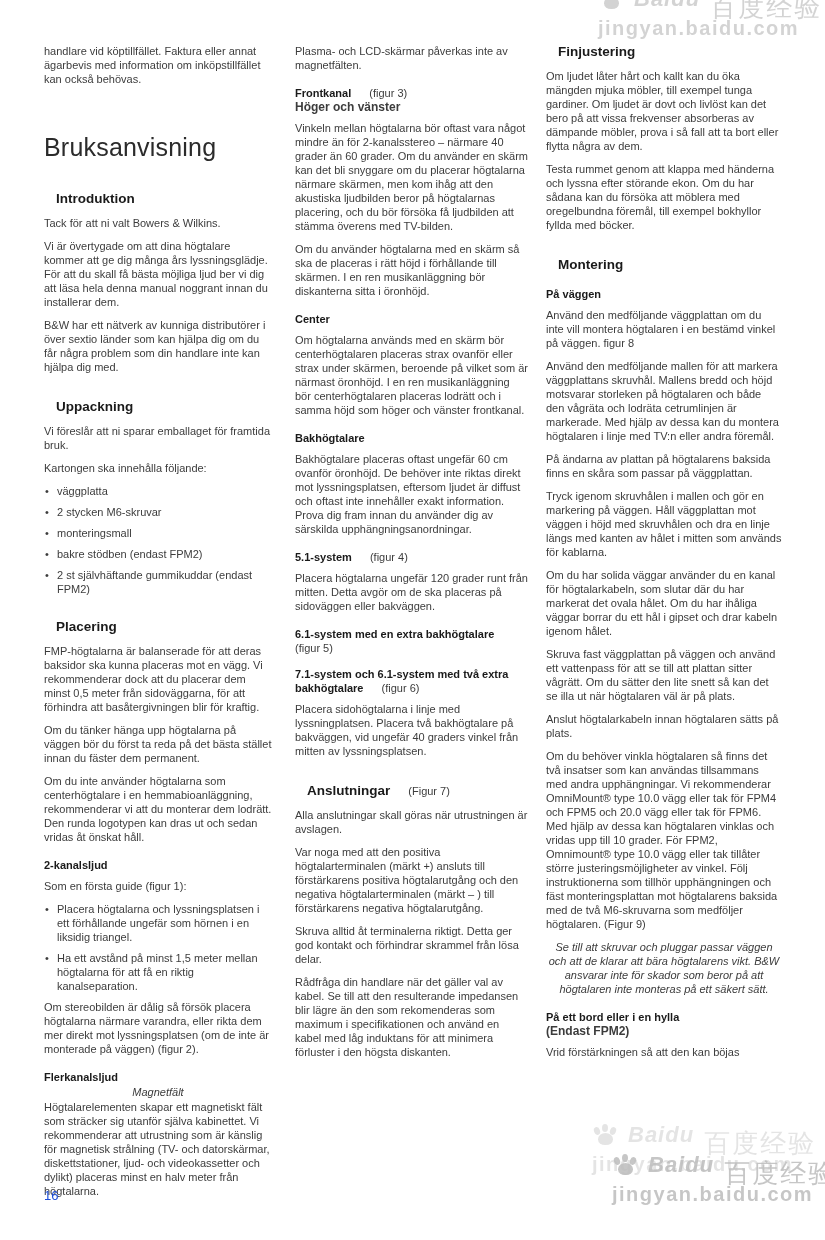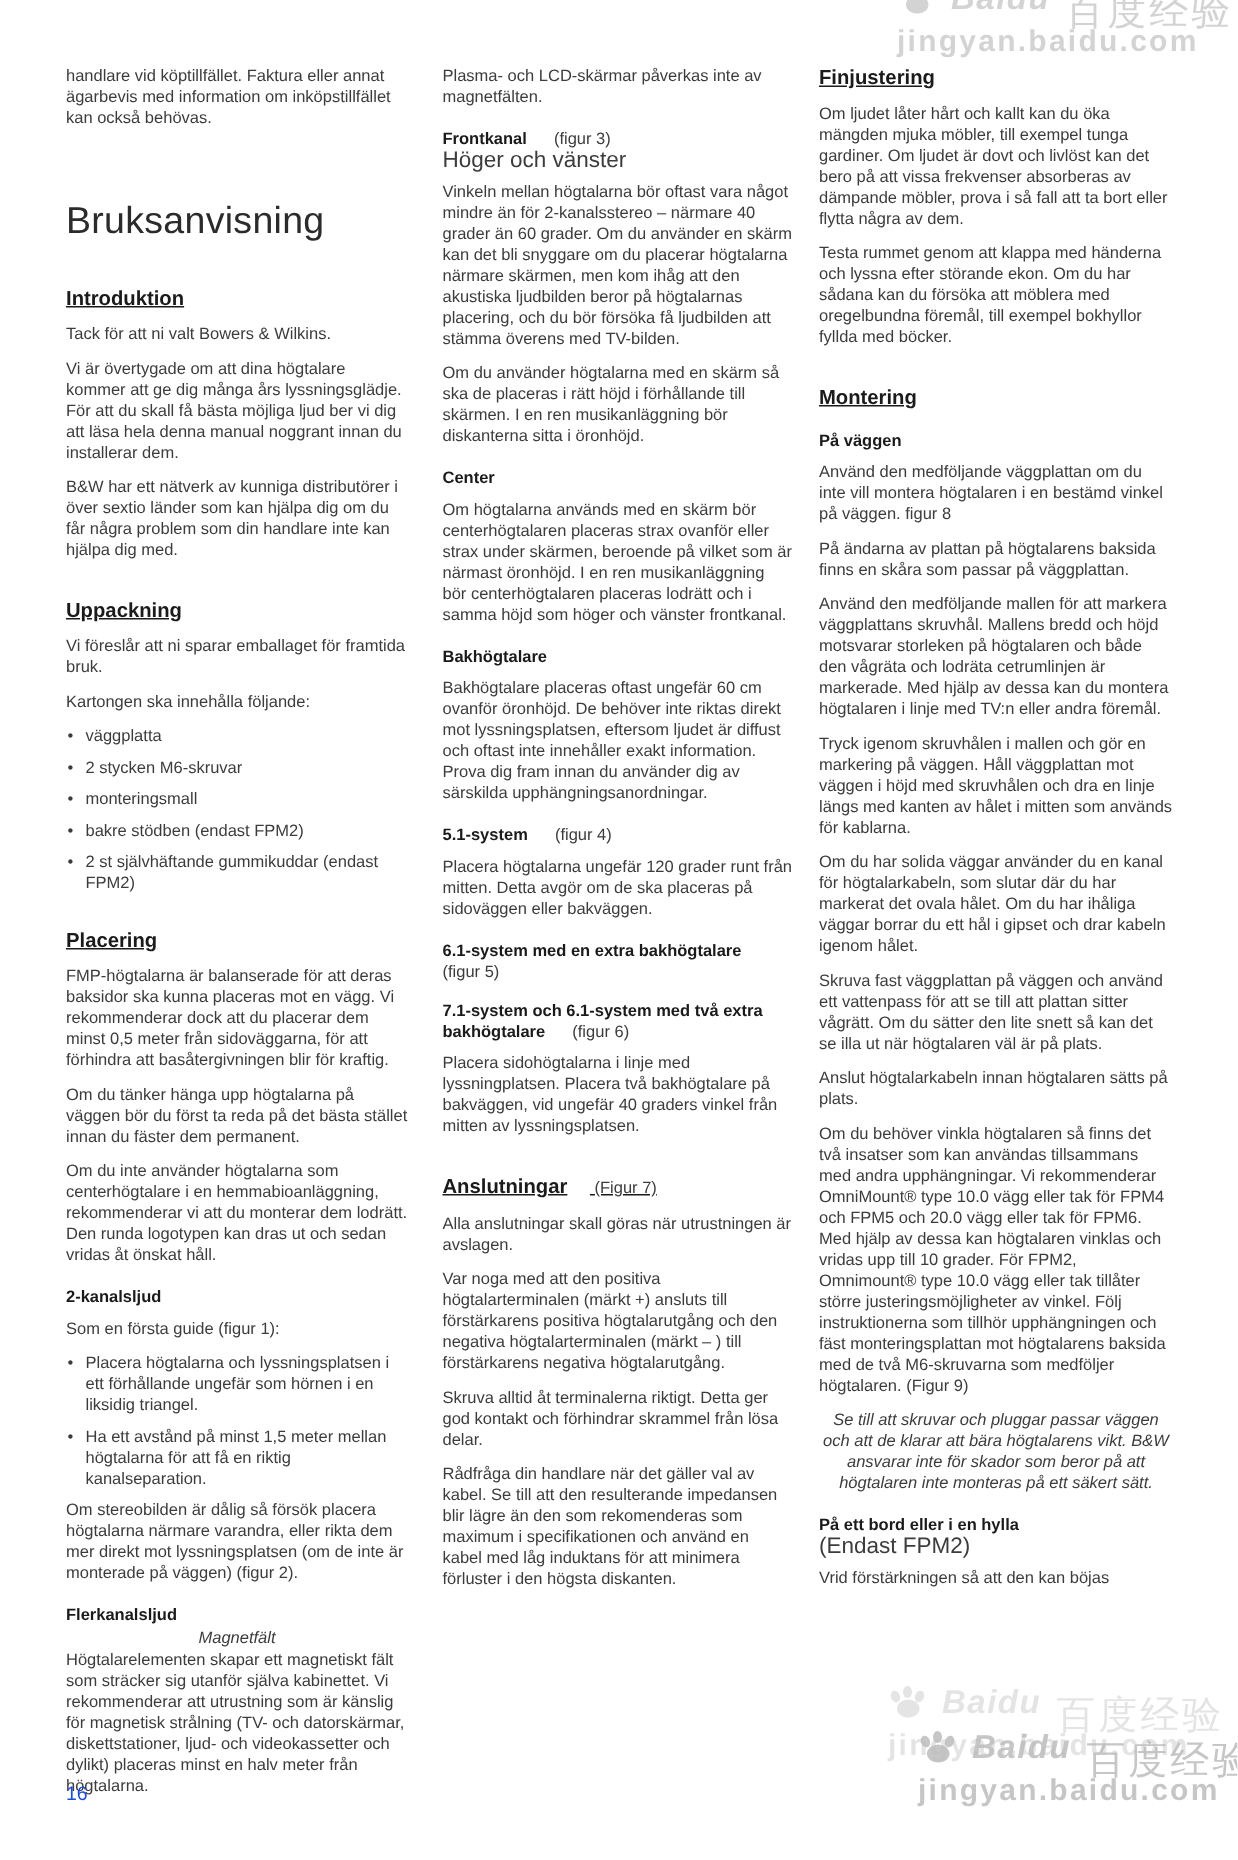--- a/index.html
+++ b/index.html
@@ -35,33 +35,32 @@
     font-weight: 400;
     color: #2b2b2b;
     letter-spacing: 0.2px;
     margin: 38px 0 14px;
   }
   .section-heading {
     font-size: 13.5px;
     line-height: 16px;
     font-weight: bold;
     color: #1a1a1a;
-    margin: 16px 0 9px;
-    text-decoration: underline;
+    margin: 16px 12px 9px;
   }
   .subsection-heading {
     font-size: 11px;
     line-height: 14px;
     font-weight: bold;
     color: #1a1a1a;
     margin: 5px 0 7px;
   }
   .tight { margin-bottom: 1px !important; }
   .heading-suffix { font-weight: normal; font-size: 11px; color: #3c3c3c; padding-left: 15px; }
-  .heading-sub { display: block; font-weight: normal; font-size: 15px; color: #3c3c3c; }
+  .heading-sub { display: block; font-weight: bold; font-size: 12px; color: #3c3c3c; }
   .bullet-item {
     position: relative;
     font-size: 11px;
     line-height: 14px;
     padding-left: 13px;
     margin: 0 0 7px;
   }
   .bullet-dot { position: absolute; left: 1px; top: 0; }
 
   .page-number {
@@ -153,22 +152,22 @@
       <div class="paragraph"><span>Skruva alltid åt terminalerna riktigt. Detta ger god kontakt och förhindrar skrammel från lösa delar.</span></div>
       <div class="paragraph"><span>Rådfråga din handlare när det gäller val av kabel. Se till att den resulterande impedansen blir lägre än den som rekomenderas som maximum i specifikationen och använd en kabel med låg induktans för att minimera förluster i den högsta diskanten.</span></div>
     </div>
   <div class="col col-2">
       <div class="section-heading"><span>Finjustering</span></div>
       <div class="paragraph"><span>Om ljudet låter hårt och kallt kan du öka mängden mjuka möbler, till exempel tunga gardiner. Om ljudet är dovt och livlöst kan det bero på att vissa frekvenser absorberas av dämpande möbler, prova i så fall att ta bort eller flytta några av dem.</span></div>
       <div class="paragraph"><span>Testa rummet genom att klappa med händerna och lyssna efter störande ekon. Om du har sådana kan du försöka att möblera med oregelbundna föremål, till exempel bokhyllor fyllda med böcker.</span></div>
       <div class="section-heading"><span>Montering</span></div>
       <div class="subsection-heading"><span>På väggen</span></div>
       <div class="paragraph"><span>Använd den medföljande väggplattan om du inte vill montera högtalaren i en bestämd vinkel på väggen. figur 8</span></div>
+      <div class="paragraph"><span>Använd den medföljande mallen för att markera väggplattans skruvhål. Mallens bredd och höjd motsvarar storleken på högtalaren och både den vågräta och lodräta cetrumlinjen är markerade. Med hjälp av dessa kan du montera högtalaren i linje med TV:n eller andra föremål.</span></div>
       <div class="paragraph"><span>På ändarna av plattan på högtalarens baksida finns en skåra som passar på väggplattan.</span></div>
-      <div class="paragraph"><span>Använd den medföljande mallen för att markera väggplattans skruvhål. Mallens bredd och höjd motsvarar storleken på högtalaren och både den vågräta och lodräta cetrumlinjen är markerade. Med hjälp av dessa kan du montera högtalaren i linje med TV:n eller andra föremål.</span></div>
       <div class="paragraph"><span>Tryck igenom skruvhålen i mallen och gör en markering på väggen. Håll väggplattan mot väggen i höjd med skruvhålen och dra en linje längs med kanten av hålet i mitten som används för kablarna.</span></div>
       <div class="paragraph"><span>Om du har solida väggar använder du en kanal för högtalarkabeln, som slutar där du har markerat det ovala hålet. Om du har ihåliga väggar borrar du ett hål i gipset och drar kabeln igenom hålet.</span></div>
       <div class="paragraph"><span>Skruva fast väggplattan på väggen och använd ett vattenpass för att se till att plattan sitter vågrätt. Om du sätter den lite snett så kan det se illa ut när högtalaren väl är på plats.</span></div>
       <div class="paragraph"><span>Anslut högtalarkabeln innan högtalaren sätts på plats.</span></div>
       <div class="paragraph"><span>Om du behöver vinkla högtalaren så finns det två insatser som kan användas tillsammans med andra upphängningar. Vi rekommenderar OmniMount® type 10.0 vägg eller tak för FPM4 och FPM5 och 20.0 vägg eller tak för FPM6. Med hjälp av dessa kan högtalaren vinklas och vridas upp till 10 grader. För FPM2, Omnimount® type 10.0 vägg eller tak tillåter större justeringsmöjligheter av vinkel. Följ instruktionerna som tillhör upphängningen och fäst monteringsplattan mot högtalarens baksida med de två M6-skruvarna som medföljer högtalaren. (Figur 9)</span></div>
       <div class="paragraph italic"><span>Se till att skruvar och pluggar passar väggen och att de klarar att bära högtalarens vikt. B&amp;W ansvarar inte för skador som beror på att högtalaren inte monteras på ett säkert sätt.</span></div>
       <div class="subsection-heading"><span>På ett bord eller i en hylla</span><span class="heading-sub">(Endast FPM2)</span></div>
       <div class="paragraph"><span>Vrid förstärkningen så att den kan böjas</span></div>
     </div>
 

